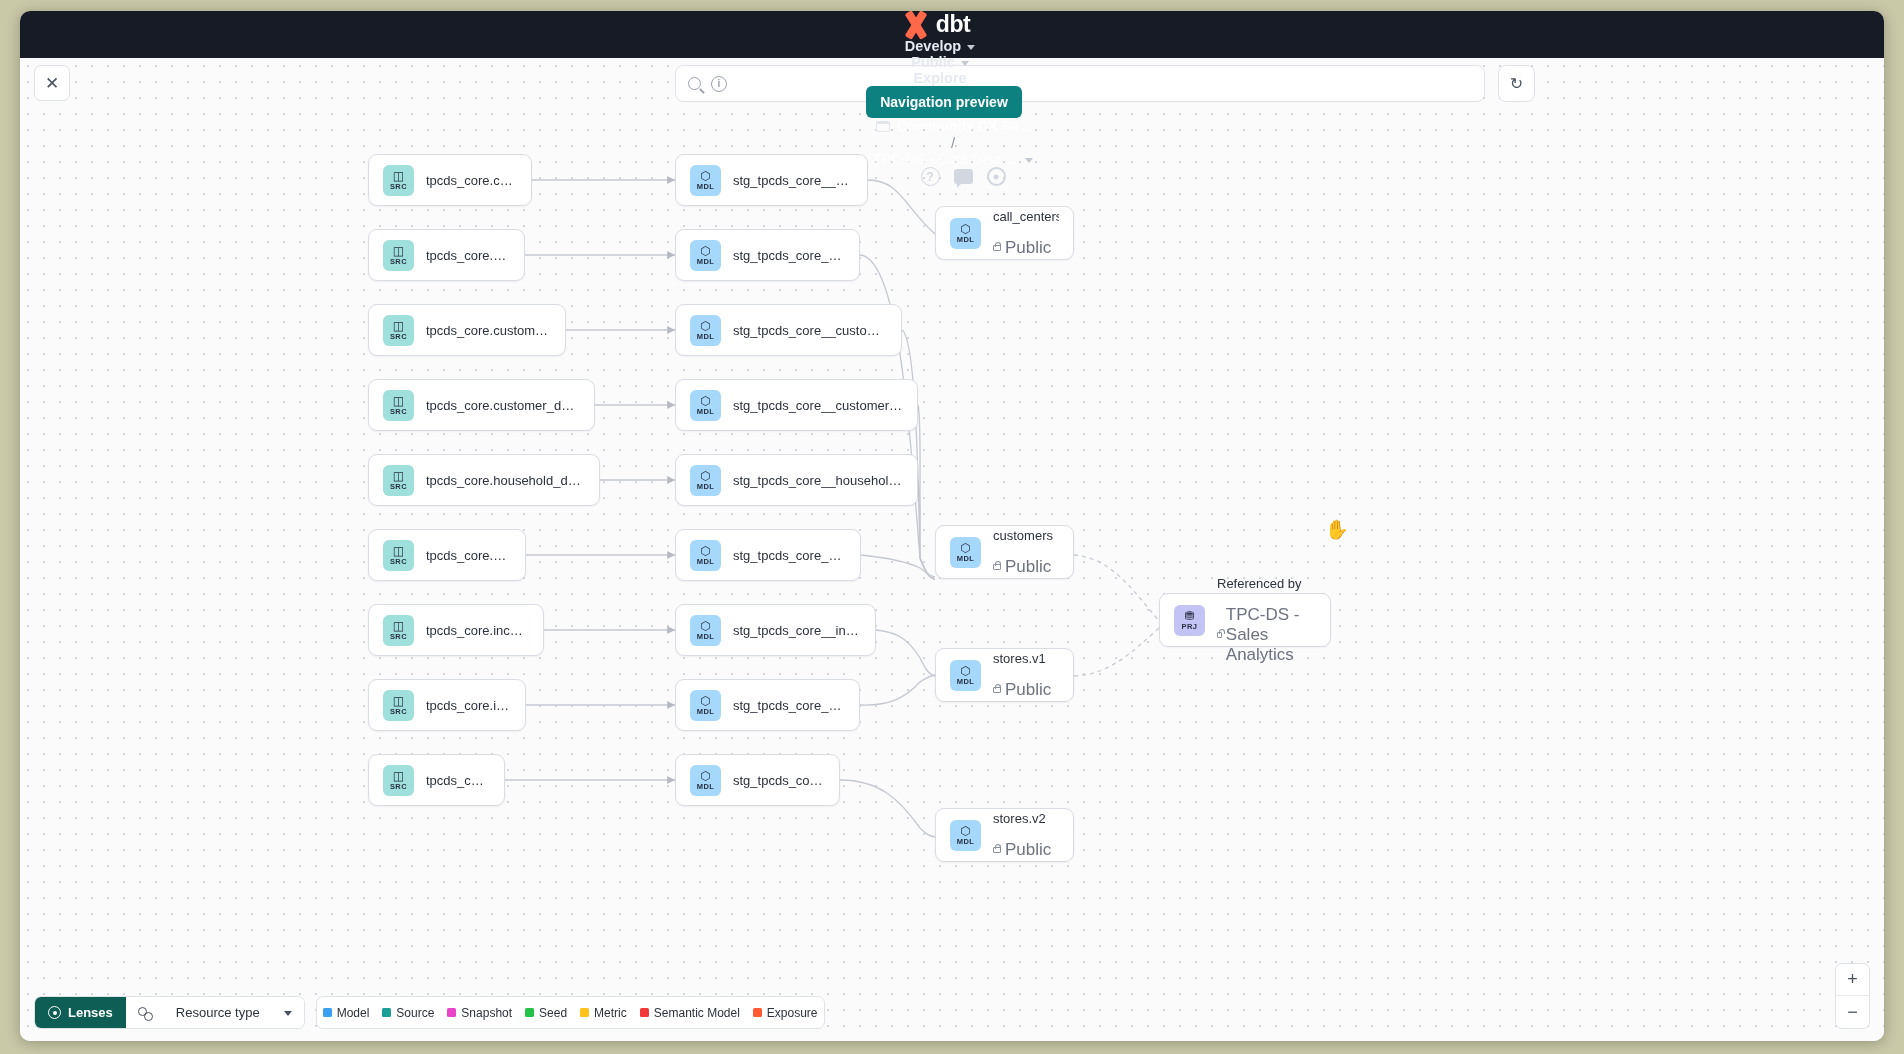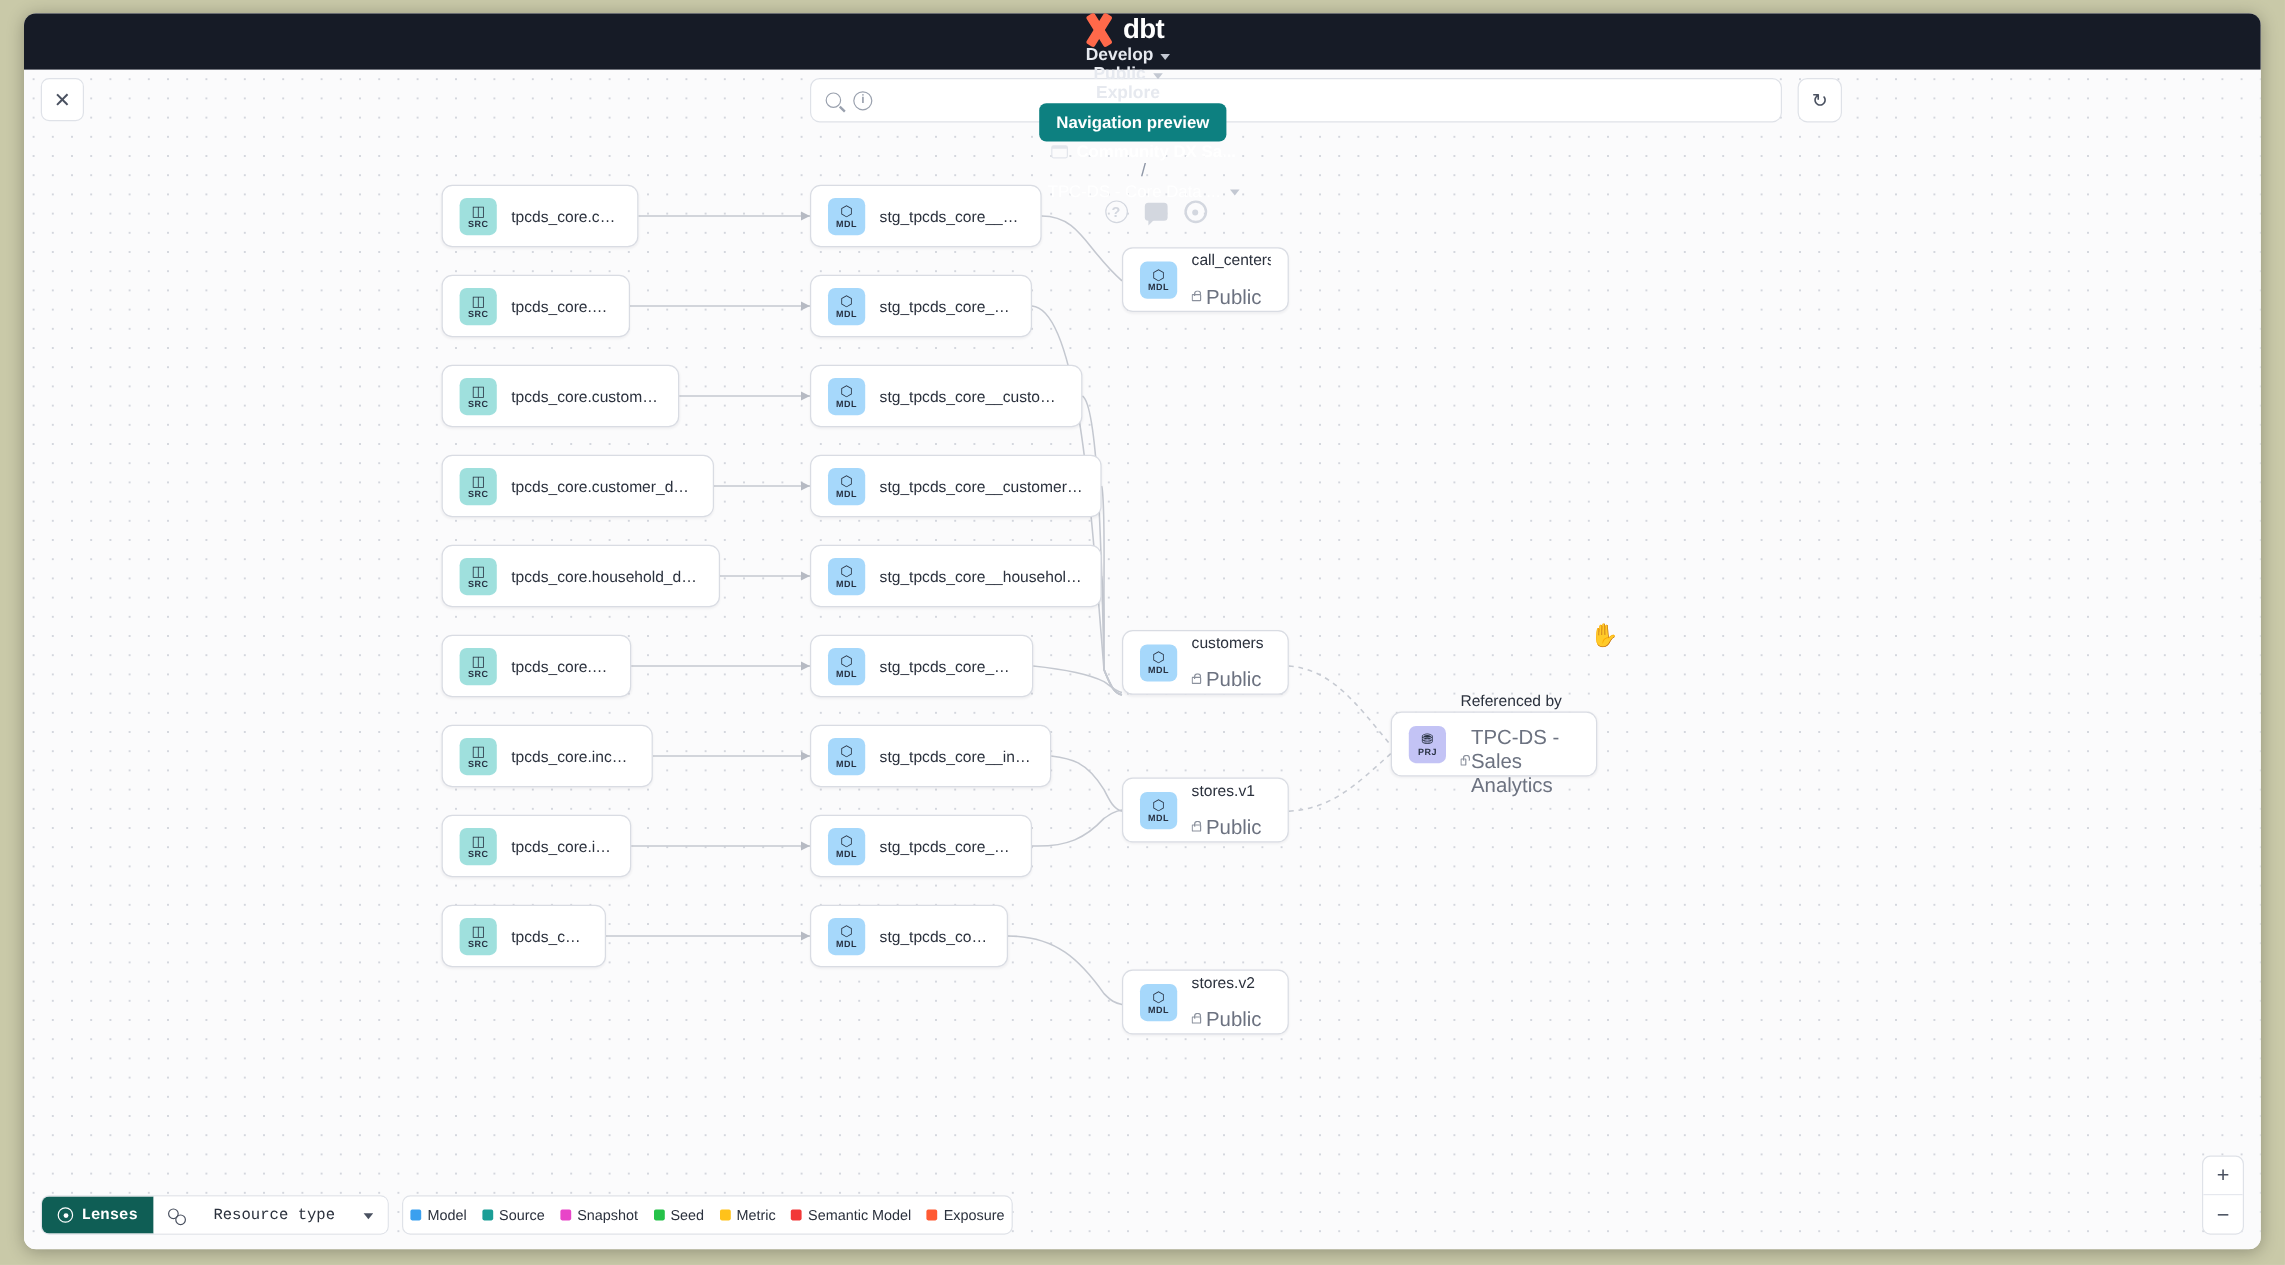--- a/index.html
+++ b/index.html
@@ -145,21 +145,21 @@
   .ncol{display:flex;flex-direction:column;justify-content:center;overflow:hidden;}
   .lock{display:inline-block;width:8px;height:6px;border:1.3px solid #8b919d;border-radius:1px;position:relative;}
   .lock:before{content:"";position:absolute;left:1px;top:-4px;width:4px;height:4px;
     border:1.3px solid #8b919d;border-bottom:none;border-radius:3px 3px 0 0;}
 
   
   .grab-cursor{position:absolute;left:1305px;top:460px;font-size:19px;color:#4b5160;z-index:20;}
 
   
   #bottombar{position:absolute;left:14px;bottom:12px;display:flex;align-items:center;gap:11px;z-index:35;}
-  .lens-group{display:flex;height:33px;border-radius:7px;overflow:hidden;border:1px solid #dfe2e8;background:#fff;font-family:Liberation Mono, monospace;}
+  .lens-group{display:flex;height:33px;border-radius:7px;overflow:hidden;border:1px solid #dfe2e8;background:#fff;}
   .lens-btn{background:#0f5e55;color:#fff;font-size:13px;font-weight:600;display:flex;align-items:center;gap:7px;padding:0 13px;cursor:pointer;}
   .lens-dot{width:13px;height:13px;border:1.6px solid #fff;border-radius:50%;position:relative;}
   .lens-dot:after{content:"";position:absolute;left:50%;top:50%;width:4px;height:4px;background:#fff;border-radius:50%;transform:translate(-50%,-50%);}
   .rtype-btn{background:#fff;color:#2b313d;font-size:13px;font-weight:500;display:flex;align-items:center;gap:24px;padding:0 12px;cursor:pointer;}
   .rt-ic{width:14px;height:12px;position:relative;}
   .rt-ic:before,.rt-ic:after{content:"";position:absolute;border:1.5px solid #4a5160;border-radius:50%;width:7px;height:7px;}
   .rt-ic:before{left:0;top:0;}
   .rt-ic:after{left:6px;top:5px;}
   .legend{height:33px;background:#fff;border:1px solid #dfe2e8;border-radius:7px;display:flex;align-items:center;gap:13px;padding:0 6px;}
   .lg{display:flex;align-items:center;gap:5px;font-size:12px;color:#2b313d;white-space:nowrap;}

